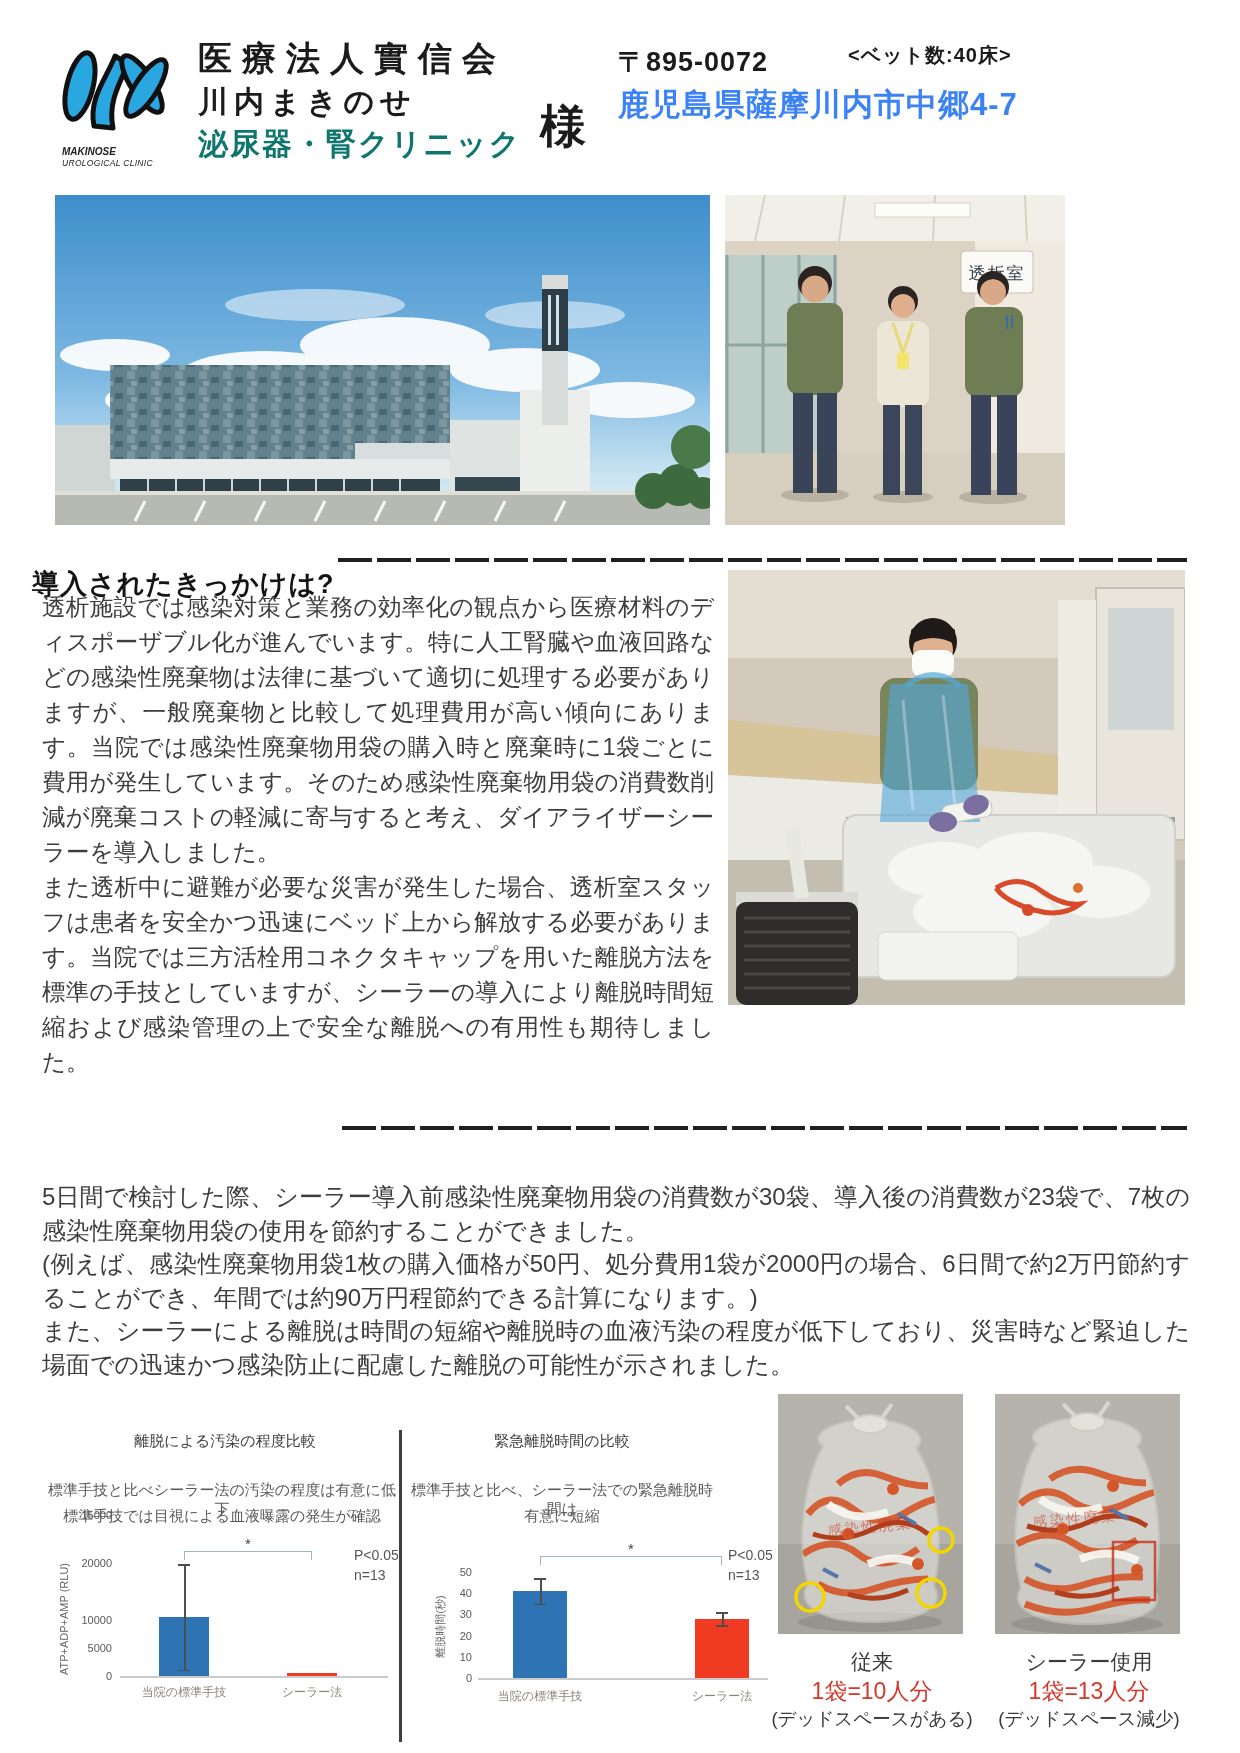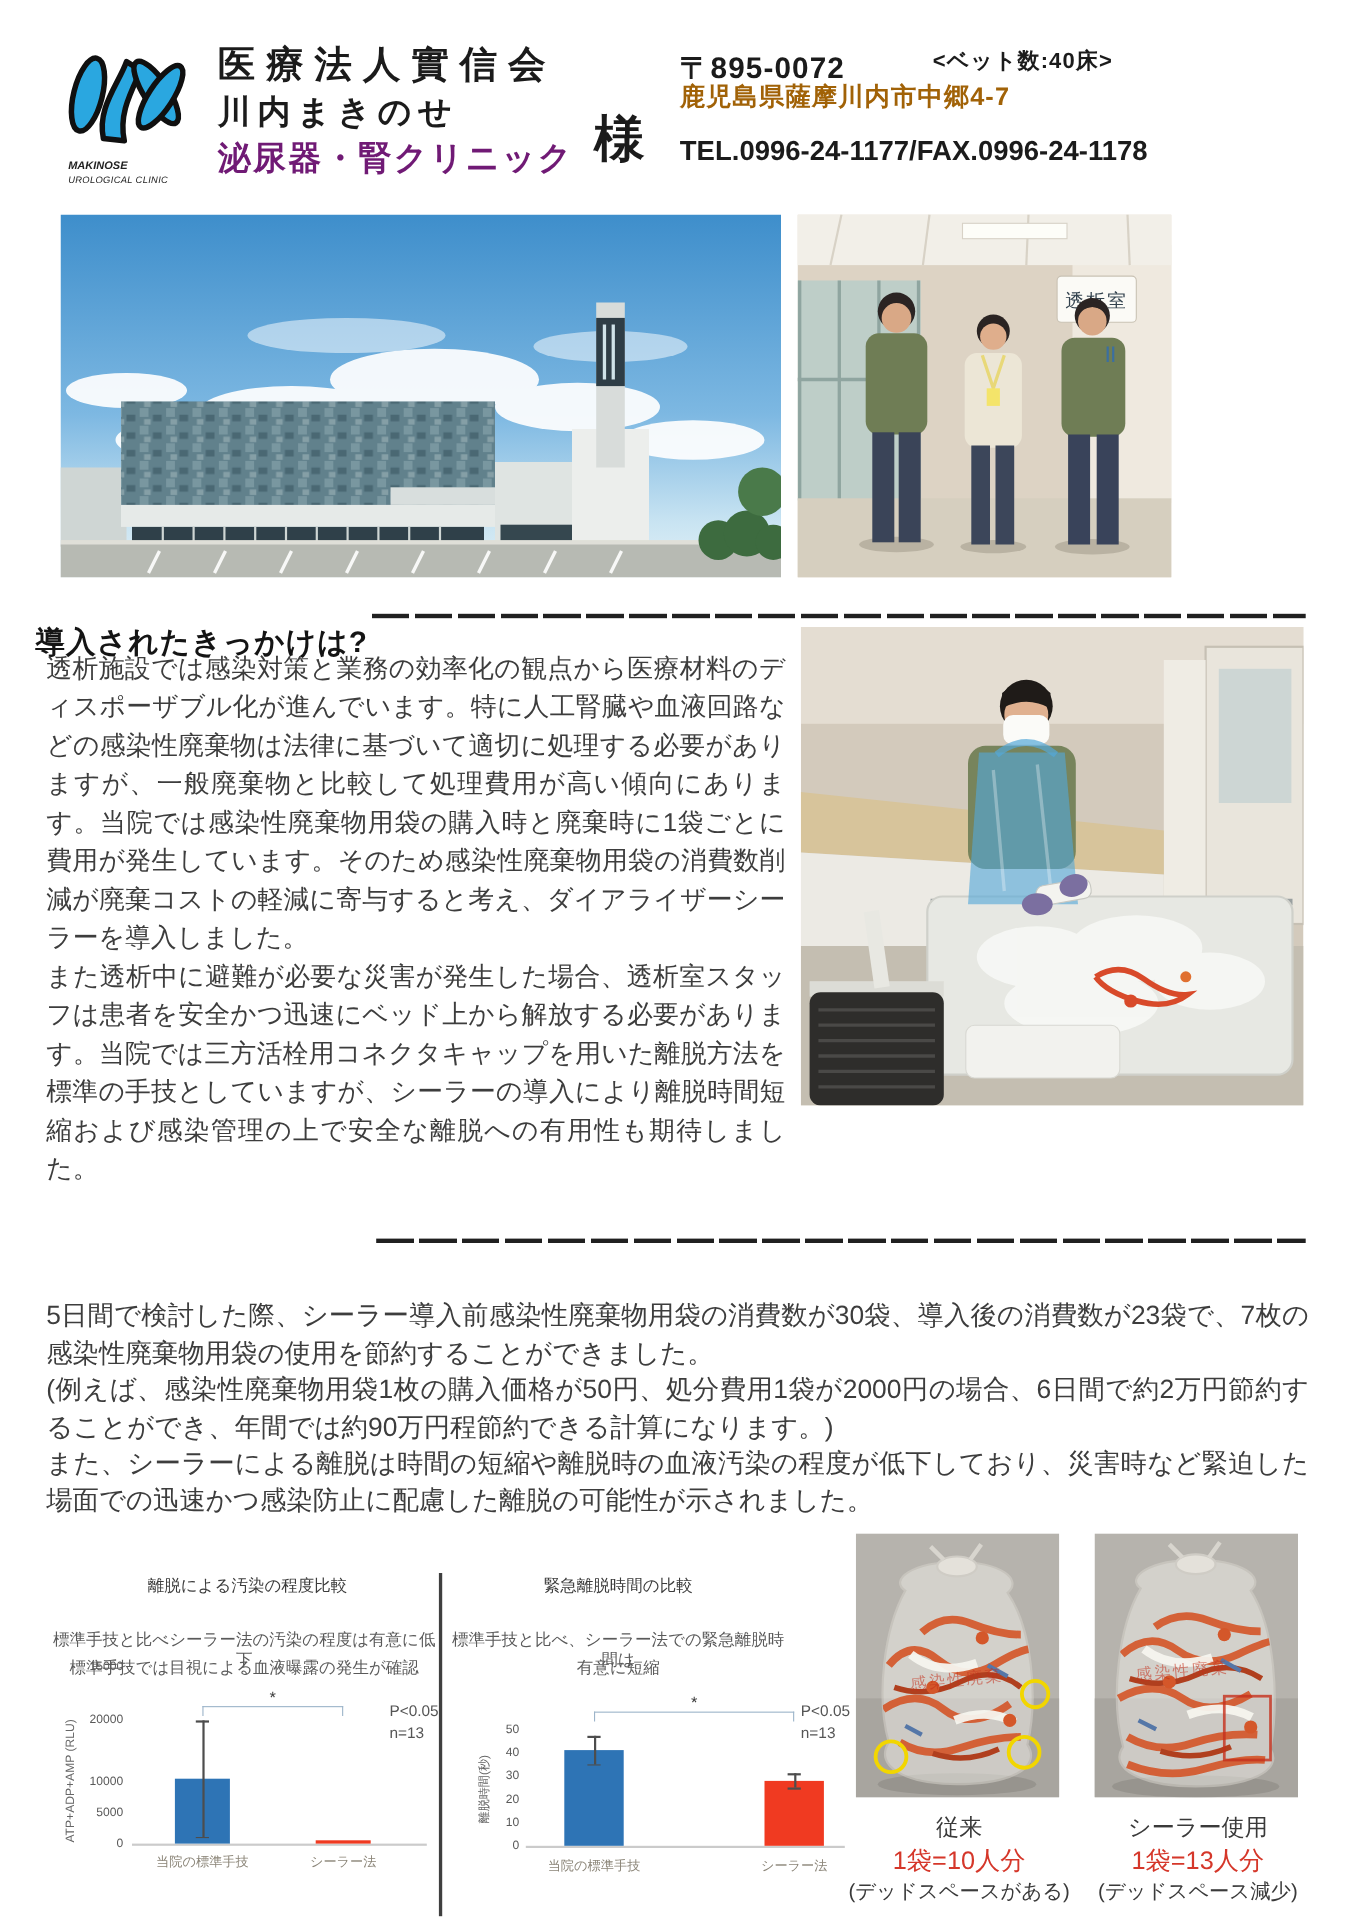--- a/index.html
+++ b/index.html
@@ -2,25 +2,25 @@
 <html><head>
 <meta charset="utf-8">
 <style>
   html,body{margin:0;padding:0;background:#ffffff;}
   #page{position:relative;width:1240px;height:1753px;background:#fff;overflow:hidden;
         font-family:"Liberation Sans","DejaVu Sans",sans-serif;color:#222;}
   .abs{position:absolute;}
   
   .org-name{position:absolute;left:198px;top:36px;font-size:34px;font-weight:800;letter-spacing:10px;color:#1b1b1b;}
   .clinic1{position:absolute;left:198px;top:82px;font-size:30px;font-weight:800;letter-spacing:6px;color:#1b1b1b;}
-  .clinic2{position:absolute;left:198px;top:124px;font-size:30px;font-weight:800;letter-spacing:2px;color:#701a75;}
+  .clinic2{position:absolute;left:198px;top:124px;font-size:30px;font-weight:800;letter-spacing:2px;color:#0f766e;}
   .honorific{position:absolute;left:540px;top:96px;font-size:46px;font-weight:800;color:#1b1b1b;}
   .postal{position:absolute;left:618px;top:44px;font-size:27px;font-weight:700;color:#1b1b1b;letter-spacing:1px;}
   .beds{position:absolute;left:848px;top:42px;font-size:20px;font-weight:700;color:#1b1b1b;letter-spacing:1px;}
-  .address{position:absolute;left:618px;top:72px;font-size:23px;font-weight:700;color:#a16207;letter-spacing:1px;}
+  .address{position:absolute;left:618px;top:84px;font-size:31px;font-weight:700;color:#3b82f6;letter-spacing:1px;}
   .telfax{position:absolute;left:618px;top:123px;font-size:25px;font-weight:700;color:#1b1b1b;}
   .logo-t1{position:absolute;left:62px;top:146px;font-size:10px;font-weight:700;font-style:italic;color:#222;}
   .logo-t2{position:absolute;left:62px;top:158px;font-size:8.5px;font-style:italic;color:#222;letter-spacing:.3px;}
   
   .h1{position:absolute;font-size:27px;font-weight:800;color:#141414;letter-spacing:1px;}
   .dash{position:absolute;height:3.5px;background:repeating-linear-gradient(90deg,#202020 0 34px,transparent 34px 39px);}
   .body-text{position:absolute;color:#3d3d3d;white-space:pre-line;text-align:justify;}
   
   .c-title{position:absolute;text-align:center;font-size:15px;color:#3c3c3c;}
   .c-sub{position:absolute;text-align:center;font-size:15px;color:#5a5a5a;margin-top:15px;}
@@ -57,21 +57,20 @@
   <div class="logo-t1">MAKINOSE</div>
   <div class="logo-t2">UROLOGICAL CLINIC</div>
 
   <div class="org-name">医療法人實信会</div>
   <div class="clinic1">川内まきのせ</div>
   <div class="clinic2">泌尿器・腎クリニック</div>
   <div class="honorific">様</div>
   <div class="postal">〒895-0072</div>
   <div class="beds">&lt;ベット数:40床&gt;</div>
   <div class="address">鹿児島県薩摩川内市中郷4-7</div>
-  <div class="telfax">TEL.0996-24-1177/FAX.0996-24-1178</div>
 
   <svg class="abs" style="left:55px;top:195px" width="655" height="330" viewBox="0 0 655 330">
     <defs>
       <linearGradient id="sky" x1="0" y1="0" x2="0" y2="1">
         <stop offset="0" stop-color="#3e8ecb"></stop>
           <stop offset=".55" stop-color="#7db8e2"></stop>
         <stop offset=".85" stop-color="#c9e4f2"></stop>
           <stop offset="1" stop-color="#e4f1f7"></stop>
       </linearGradient>
       <pattern id="mos" width="24" height="16" patternUnits="userSpaceOnUse">

